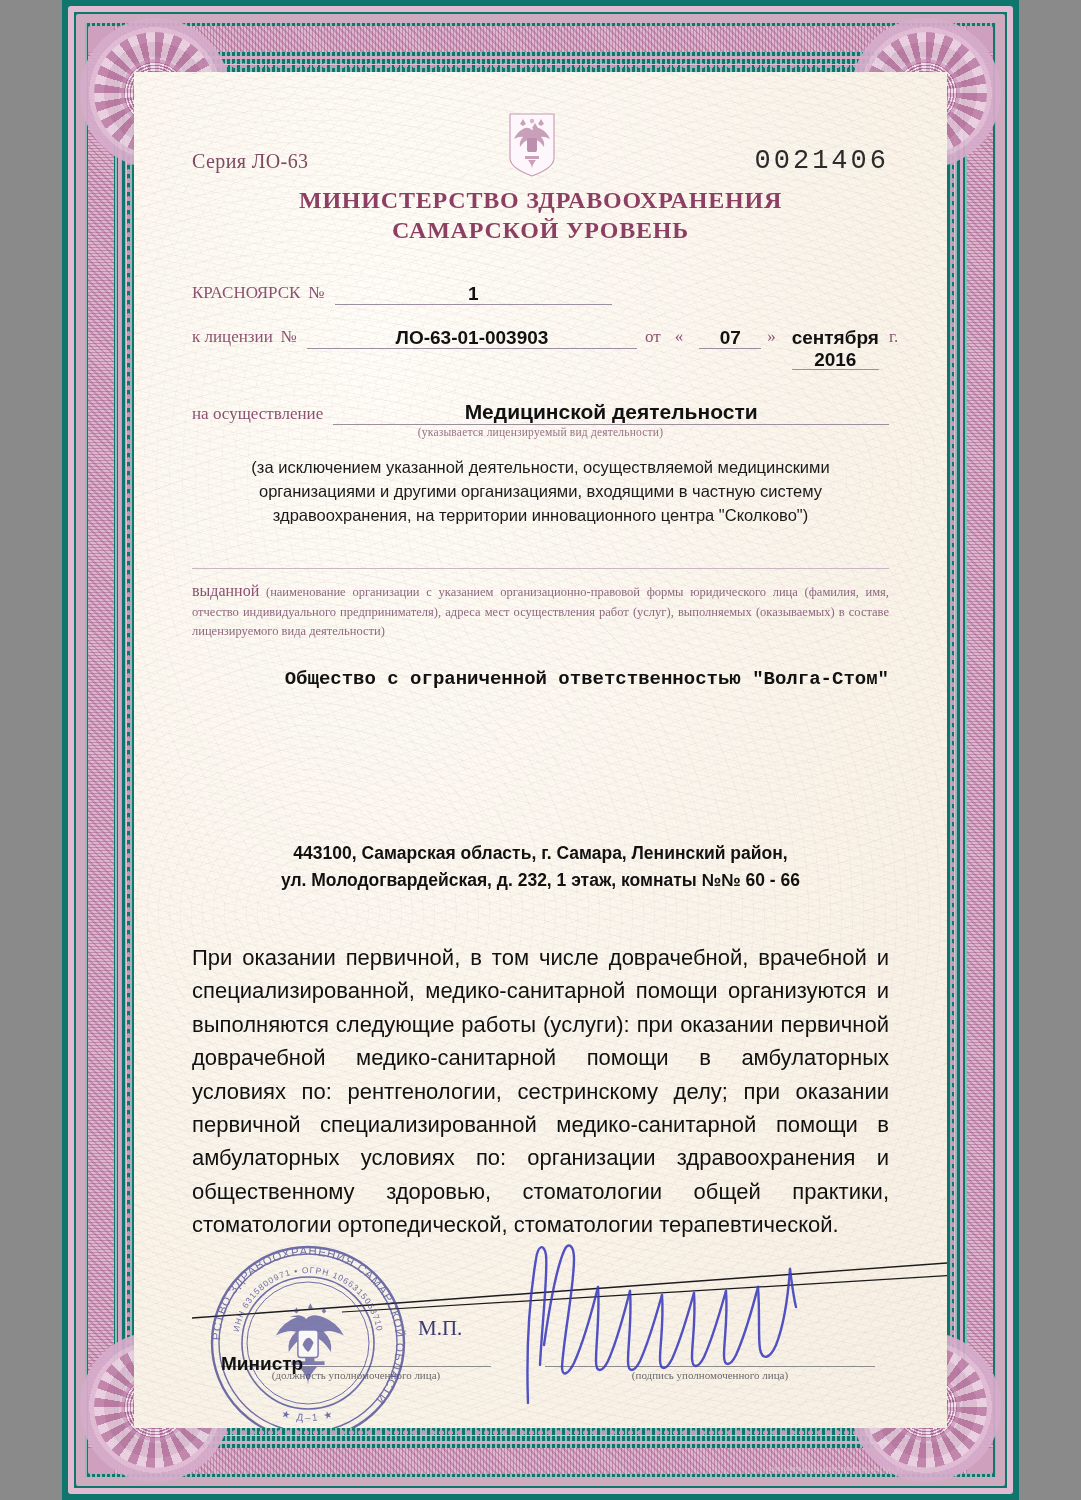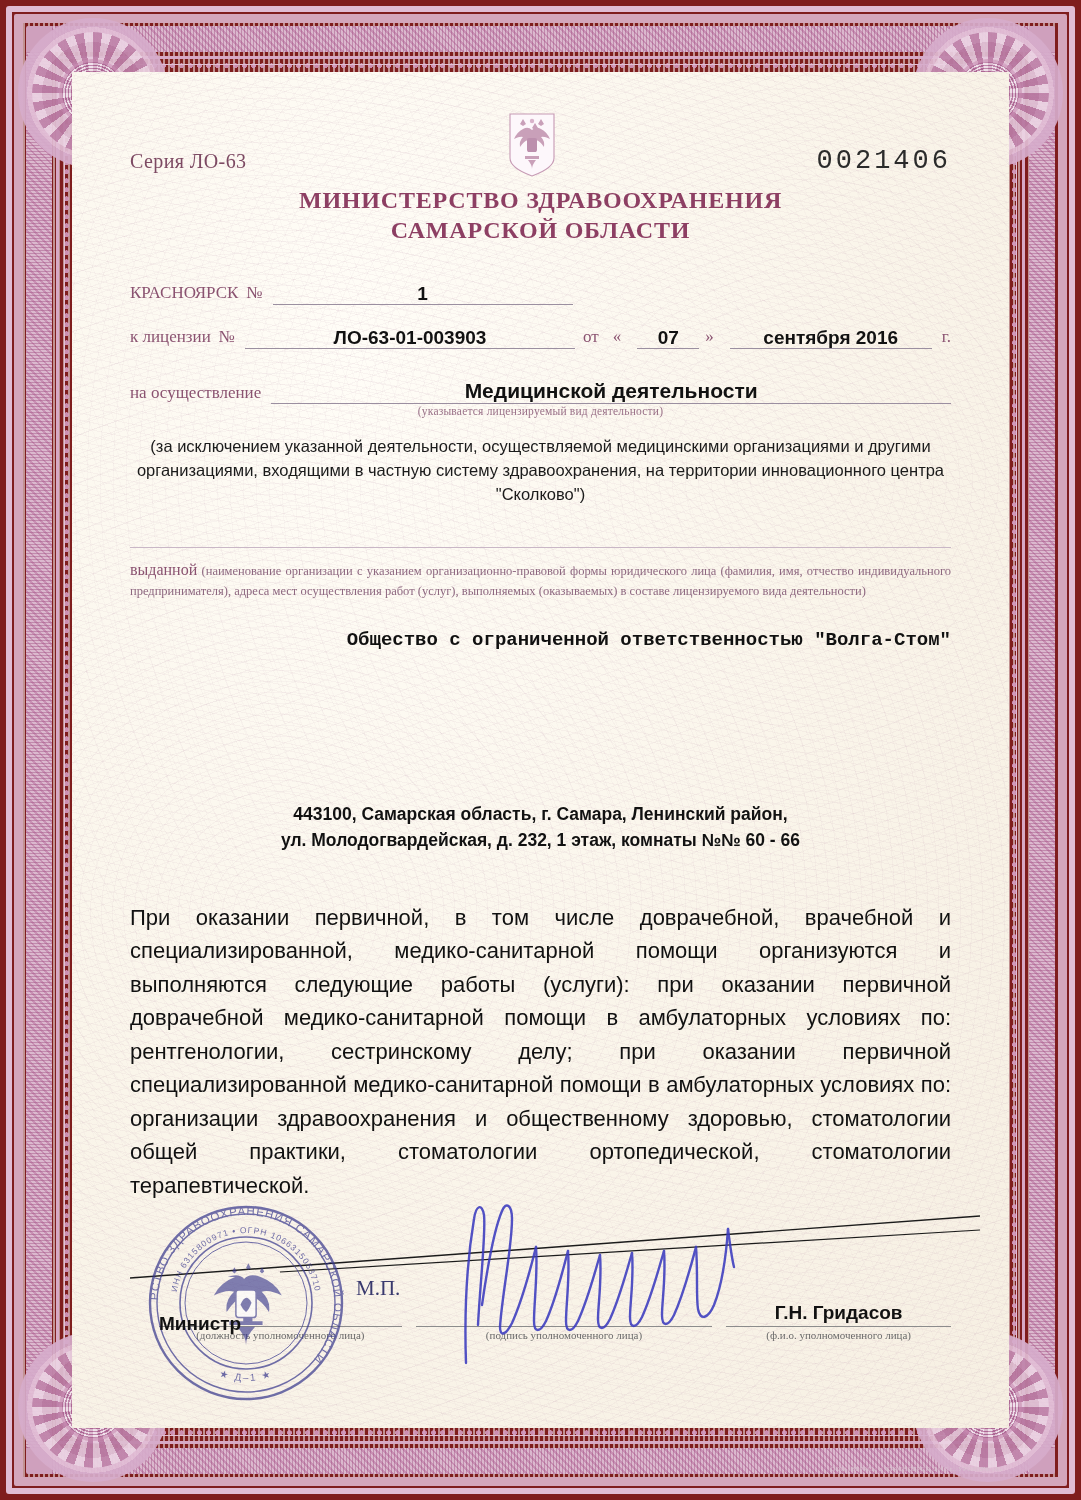--- a/index.html
+++ b/index.html
@@ -1,23 +1,23 @@
 <!DOCTYPE html>
 <html lang="ru"><head>
 <meta charset="utf-8">
 <title>Приложение к лицензии ЛО-63-01-003903</title>
 <style>
   html,body{margin:0;padding:0;background:#8a8a8a;}
   body{font-family:"Liberation Serif",serif;}
 
   .page{
     position:relative;
-    width:1081px;height:1500px;
+    width:957px;height:1500px;
     margin:0 auto;
-    background:#7f1d1d;
+    background:#0f766e;
     overflow:hidden;
   }
 
   
   .border-frame{
     position:absolute;inset:0;
     pointer-events:none;
   }
 
   
@@ -374,21 +374,21 @@
               <circle cx="26" cy="9" r="2.2"></circle>
             </g>
           </svg>
         </div>
 
         <div class="doc-number">0021406</div>
       </div>
 
       <div class="ministry">
         <span class="l1">МИНИСТЕРСТВО ЗДРАВООХРАНЕНИЯ</span>
-        <span class="l2">САМАРСКОЙ ОБЛАСТИ</span>
+        <span class="l2">САМАРСКОЙ УРОВЕНЬ</span>
       </div>
 
       <div class="form">
 
         <div class="frow">
           <span class="flabel">КРАСНОЯРСК</span>
           <span class="flabel" style="margin-left:8px">№</span>
           <span class="fline" style="max-width:300px">
             <span class="fval">1</span>
           </span>
@@ -453,26 +453,20 @@
           <div class="post-title">Министр</div>
           <div class="line"></div>
           <div class="cap">(должность уполномоченного лица)</div>
         </div>
 
         <div class="sig-col col-sign">
           <div class="line"></div>
           <div class="cap">(подпись уполномоченного лица)</div>
         </div>
 
-        <div class="sig-col col-name">
-          <div class="line">
-              <span class="name-val">Г.Н. Гридасов</span>
-            </div>
-          <div class="cap">(ф.и.о. уполномоченного лица)</div>
-        </div>
 
         <div class="mp">М.П.</div>
 
         <div class="signature">
           <svg viewBox="0 0 340 190" width="340" height="190" aria-hidden="true">
             <g fill="none" stroke="#3b3bbf" stroke-width="2.4" stroke-linecap="round" stroke-linejoin="round" opacity=".88">
               <path d="M36 178 C34 120 38 70 44 34 C46 20 52 18 54 30 C56 48 50 100 48 140"></path>
               <path d="M52 120 C58 78 66 40 72 26 C76 16 82 20 82 34 C82 62 72 110 70 142 C70 152 76 150 82 138 C92 116 100 86 106 62"></path>
               <path d="M106 62 C108 86 104 118 104 136 C104 148 110 148 116 136 C126 114 132 88 138 66"></path>
               <path d="M138 66 C140 92 136 120 136 136 C136 148 142 148 148 136 C158 114 164 90 170 70"></path>

